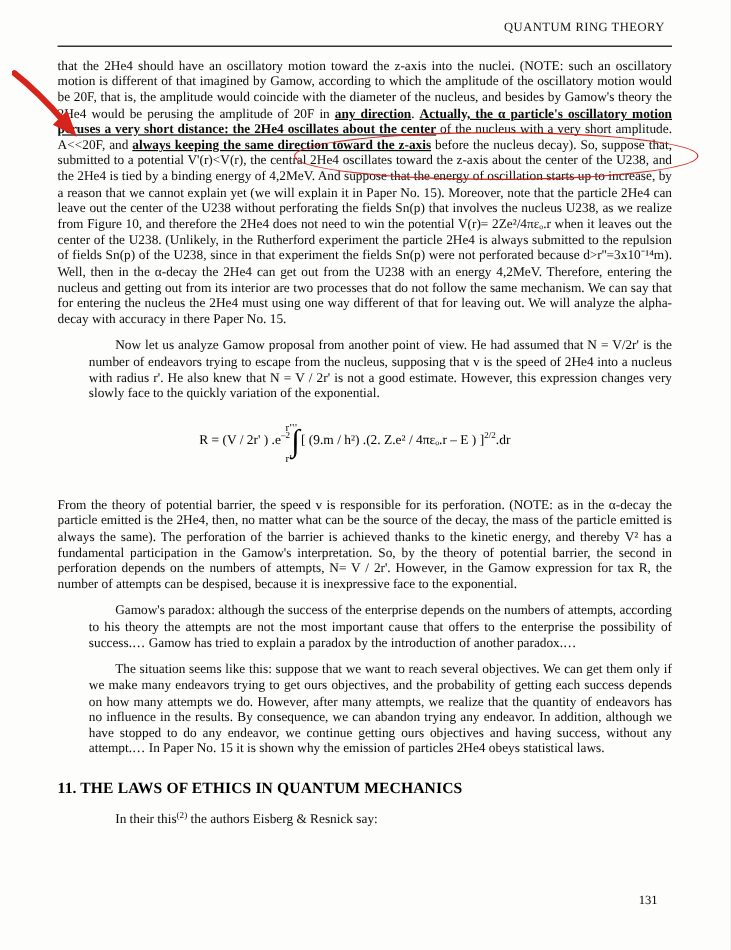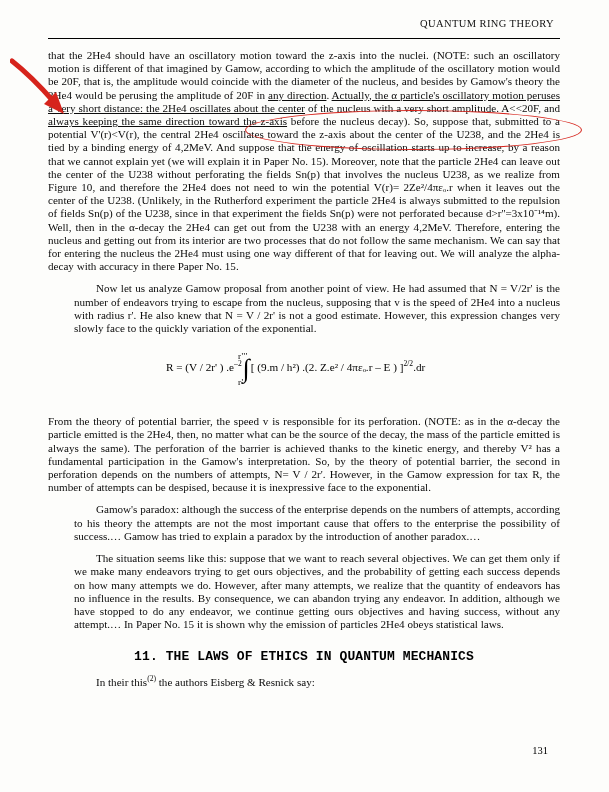--- a/index.html
+++ b/index.html
@@ -57,20 +57,21 @@
     margin: 0 0 9px 0;
     color: #0b0b0b;
     text-indent: 0;
   }
   p.indent {
     text-indent: 22px;
     margin-left: 26px;
   }
   .u {
     text-decoration: underline;
+    font-weight: bold;
   }
   .eqblock {
     margin: 10px 0 12px 0;
     position: relative;
     height: 58px;
   }
   .eq {
     position: absolute;
     left: 118px;
     top: 16px;
@@ -101,22 +102,21 @@
   }
   sup, sub {
     font-size: 7.6px;
     line-height: 0;
   }
   h2.section {
     font-size: 13px;
     font-weight: bold;
     margin: 18px 0 12px 0;
     letter-spacing: 0.1px;
-    font-family: Liberation Mono, monospace;
-    text-align: center;
+    font-family: Liberation Serif, serif;
   }
   .pagenum {
     position: absolute;
     right: 12px;
     bottom: 18px;
     font-size: 10.5px;
   }
   
   #annot-arrow {
     position: absolute;

